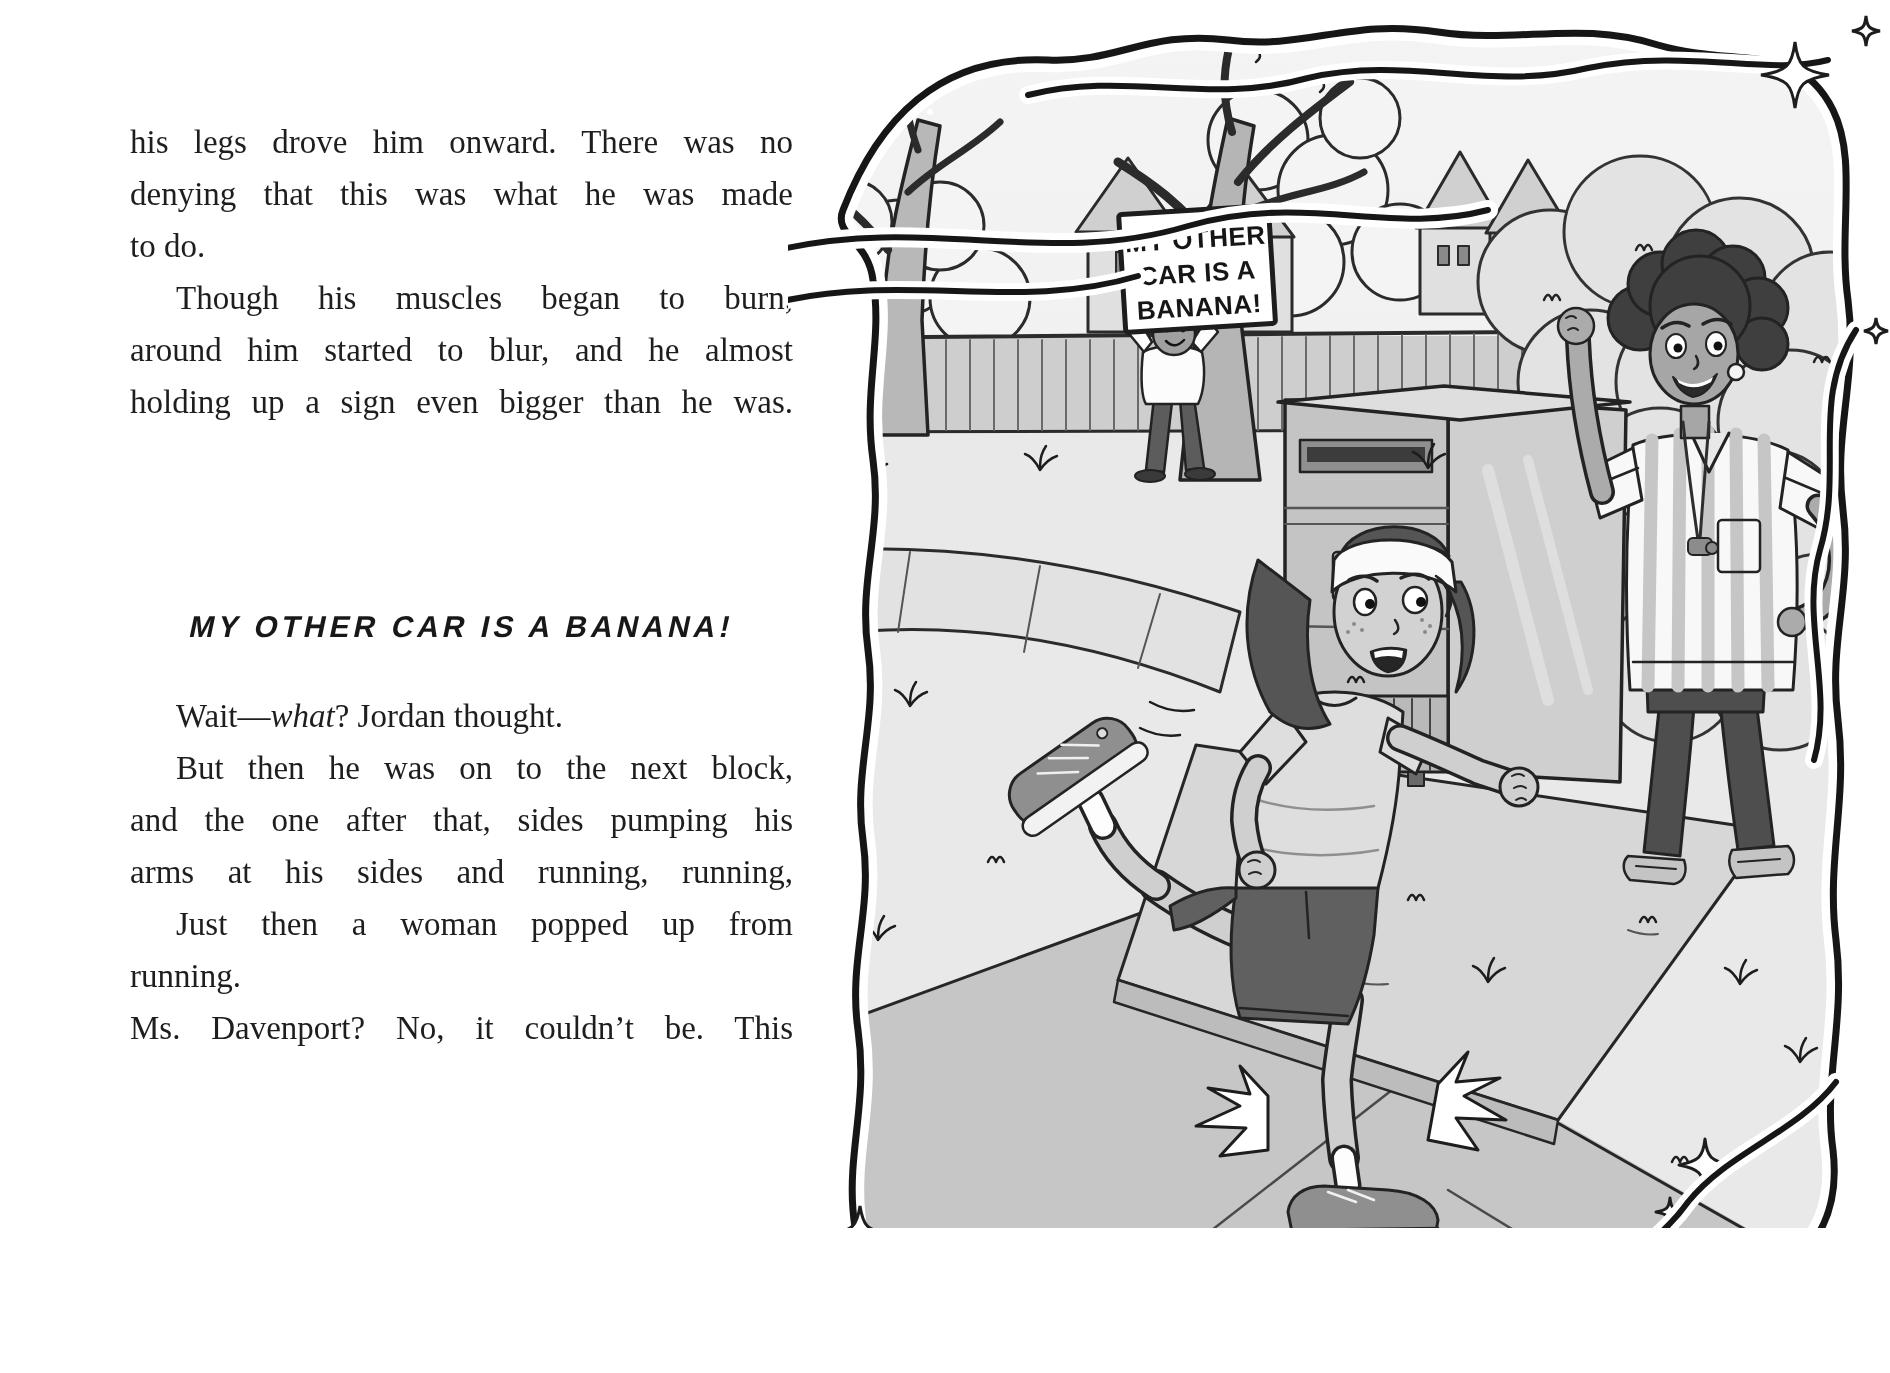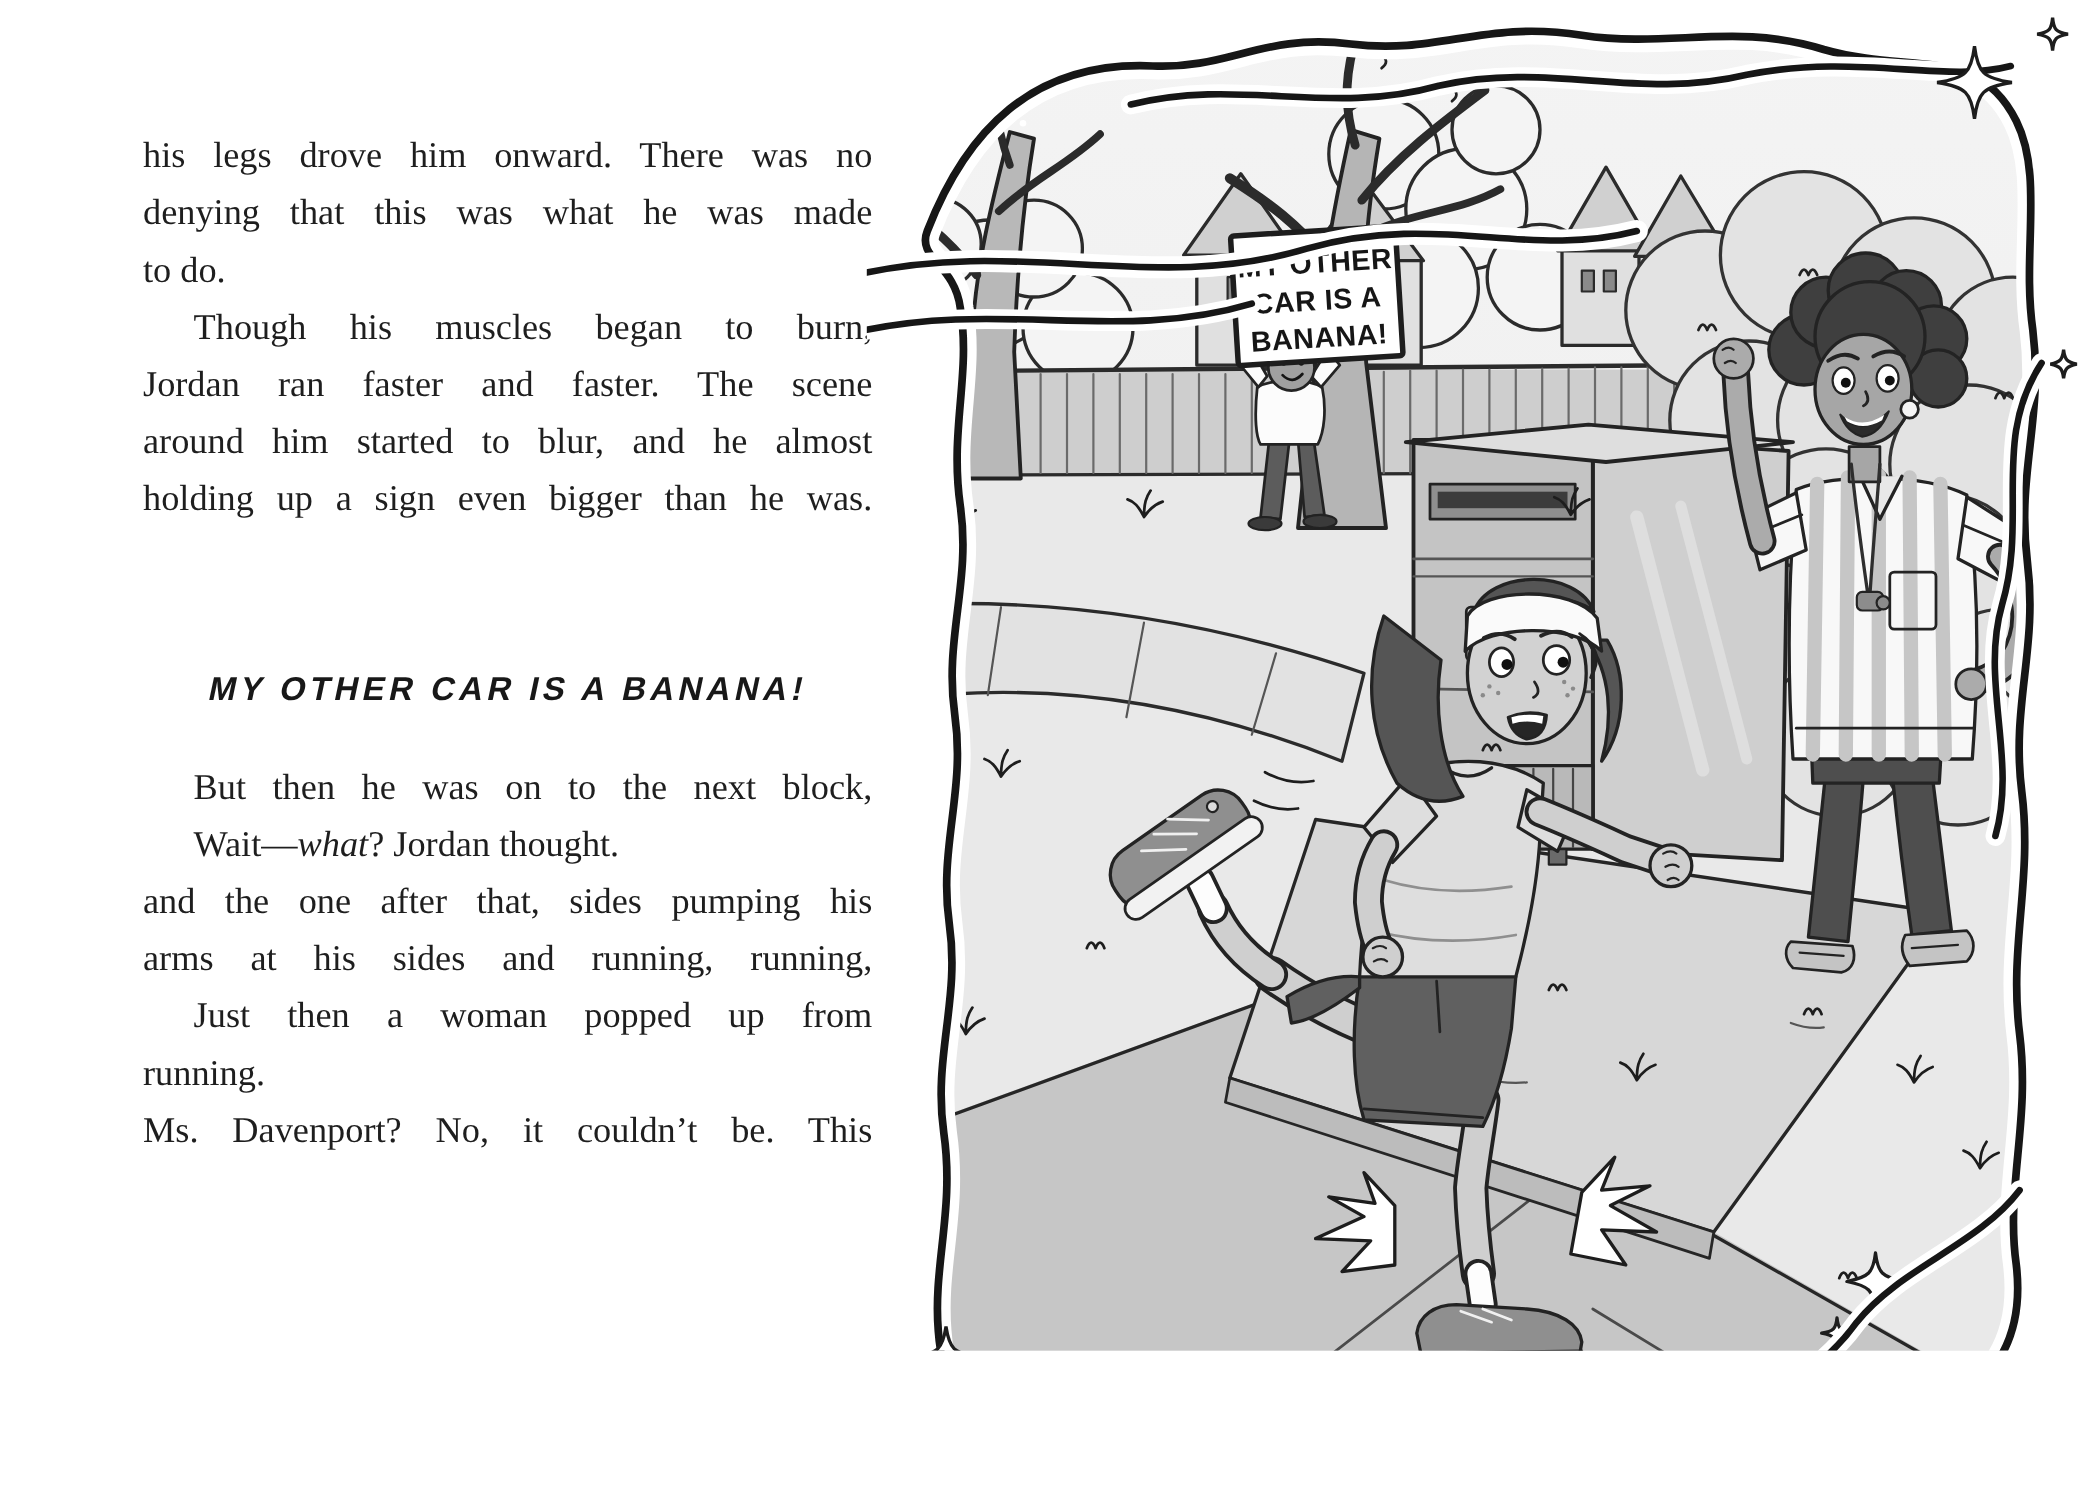--- a/index.html
+++ b/index.html
@@ -29,32 +29,31 @@
 <body>
 
 <div id="spread">
 
   <div>
     <div id="textcol">
       <span class="line">his legs drove him onward. There was no</span>
       <span class="line">denying that this was what he was made</span>
       <span class="line noj">to do.</span>
       <span class="line in">Though his muscles began to burn,</span>
-      <span class="line">Jordan ran faster and faster. The scene</span>
       <span class="line">around him started to blur, and he almost</span>
       <span class="line">holding up a sign even bigger than he was.</span>
     </div>
 
     <div id="heading">
       <span>MY OTHER CAR IS A BANANA!</span>
     </div>
 
     <div id="para-lower">
+      <span class="line noj in"><span>Wait—</span><span class="em">what</span><span>? Jordan thought.</span></span>
       <span class="line in">But then he was on to the next block,</span>
-      <span class="line noj in"><span>Wait—</span><span class="em">what</span><span>? Jordan thought.</span></span>
       <span class="line">and the one after that, sides pumping his</span>
       <span class="line">arms at his sides and running, running,</span>
       <span class="line in">Just then a woman popped up from</span>
       <span class="line noj">running.</span>
       <span class="line">Ms. Davenport? No, it couldn’t be. This</span>
     </div>
 
     <div id="pagenum">2</div>
   </div>
 

